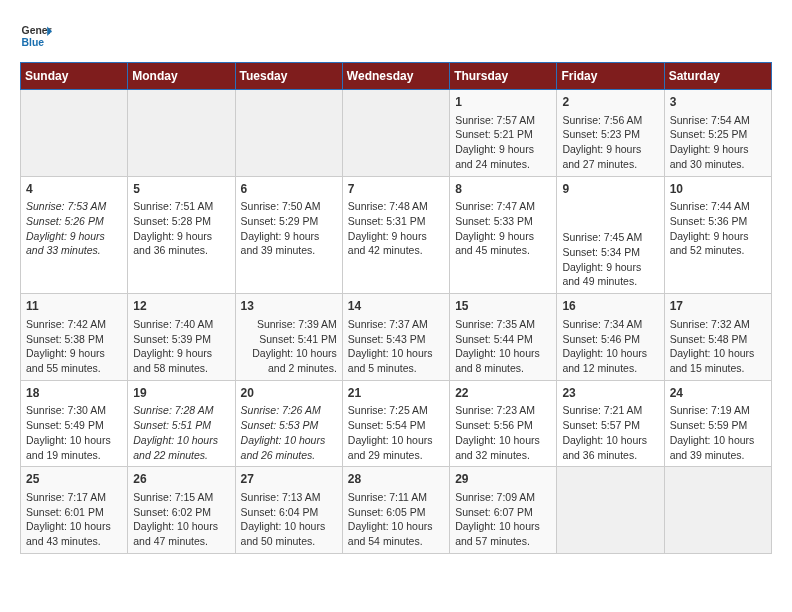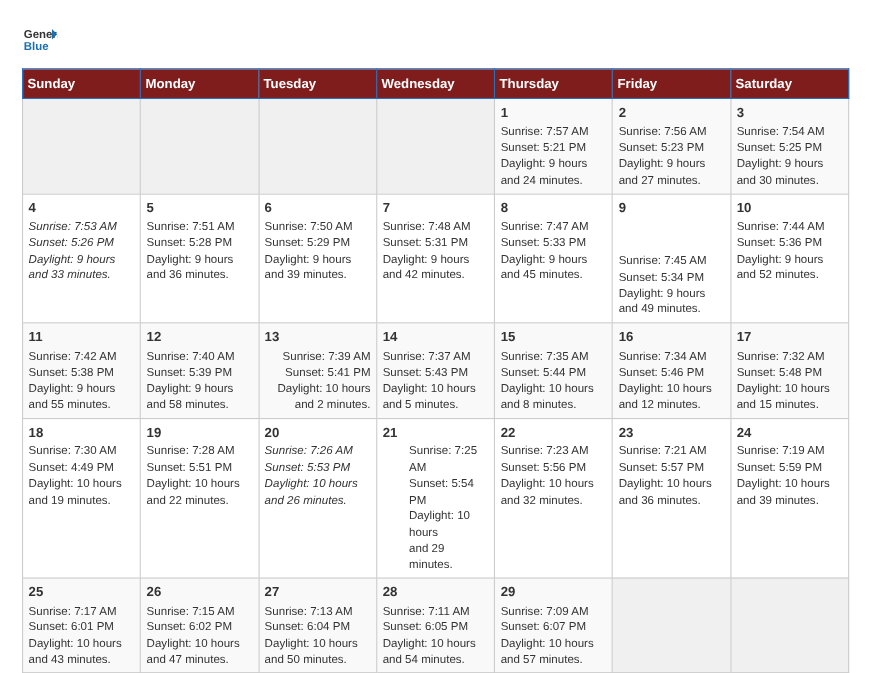--- a/index.html
+++ b/index.html
@@ -236,41 +236,41 @@
           <div class="day-info" style="white-space: pre-line;">Sunrise: 7:32 AM
 Sunset: 5:48 PM
 Daylight: 10 hours
 and 15 minutes.</div>
         </td>
       </tr>
       <tr>
         <td>
           <span class="day-number">18</span>
           <div class="day-info" style="white-space: pre-line;">Sunrise: 7:30 AM
-Sunset: 4:49 PM
+Sunset: 5:49 PM
 Daylight: 10 hours
 and 19 minutes.</div>
         </td>
         <td>
           <span class="day-number">19</span>
-          <div class="day-info" style="white-space: pre-line;">Sunrise: 7:28 AM
+          <div class="day-info" style="white-space: pre-line; font-style: italic;">Sunrise: 7:28 AM
 Sunset: 5:51 PM
 Daylight: 10 hours
 and 22 minutes.</div>
         </td>
         <td>
           <span class="day-number">20</span>
           <div class="day-info" style="white-space: pre-line; font-style: italic;">Sunrise: 7:26 AM
 Sunset: 5:53 PM
 Daylight: 10 hours
 and 26 minutes.</div>
         </td>
         <td>
           <span class="day-number">21</span>
-          <div class="day-info" style="white-space: pre-line; margin-left: 24px;">Sunrise: 7:25 AM
+          <div class="day-info" style="white-space: pre-line;">Sunrise: 7:25 AM
 Sunset: 5:54 PM
 Daylight: 10 hours
 and 29 minutes.</div>
         </td>
         <td>
           <span class="day-number">22</span>
           <div class="day-info" style="white-space: pre-line;">Sunrise: 7:23 AM
 Sunset: 5:56 PM
 Daylight: 10 hours
 and 32 minutes.</div>

